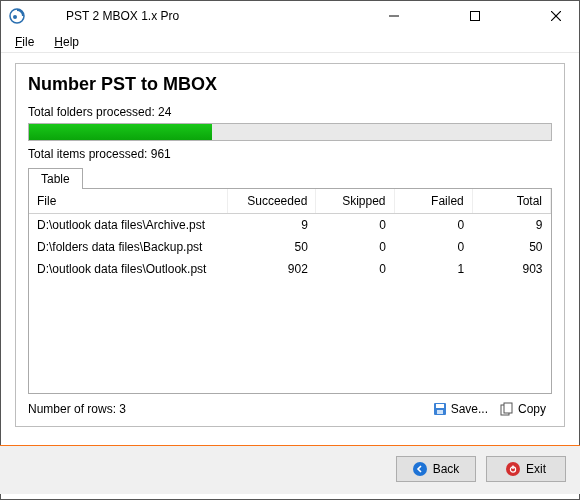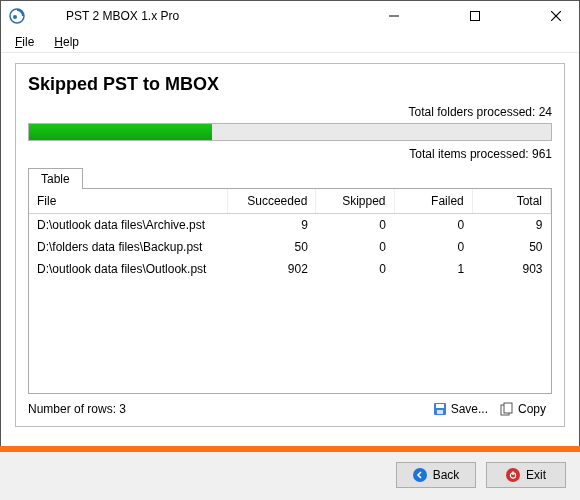--- a/index.html
+++ b/index.html
@@ -50,21 +50,21 @@
   }
   .panel {
     border: 1px solid #bdbdbd;
     padding: 10px 12px 8px 12px;
   }
   .heading {
     font-size: 18px;
     font-weight: 700;
     margin: 0 0 10px 0;
   }
-  .label-line { margin: 4px 0; text-align: right; }
+  .label-line { margin: 4px 0; }
   .progress {
     width: 100%;
     height: 18px;
     border: 1px solid #b5b5b5;
     background: #e9e9e9;
     margin: 4px 0 6px 0;
     position: relative;
   }
   .progress-fill {
     height: 100%;
@@ -135,23 +135,23 @@
     align-items: center;
     gap: 4px;
     padding: 2px 6px;
   }
   .footer {
     display: flex;
     justify-content: flex-end;
     gap: 10px;
     padding: 10px 14px 12px 14px;
     background: #f0f0f0;
-    border-top: 6px solid #f97316;
+    border-top: 1px solid #f97316;
     position: absolute;
-    bottom: 0; left: 0; right: 0;
+    bottom: 6px; left: 0; right: 0;
   }
   .btn {
     min-width: 80px;
     height: 26px;
     border: 1px solid #adadad;
     background: #e1e1e1;
     display: flex;
     align-items: center;
     justify-content: center;
     gap: 6px;
@@ -197,21 +197,21 @@
   </div>
 </div>
 
 <div class="menubar">
   <div class="menu-item"><span class="ul">F</span><span>ile</span></div>
   <div class="menu-item"><span class="ul">H</span><span>elp</span></div>
 </div>
 
 <div class="content">
   <div class="panel">
-    <div class="heading">Skipped PST to MBOX</div>
+    <div class="heading">Number PST to MBOX</div>
 
     <div class="label-line">Total folders processed: 24</div>
     <div class="progress">
       <div class="progress-fill" id="progress-fill" style="width: 35%;"></div>
     </div>
     <div class="label-line">Total items processed: 961</div>
 
     <div class="tabs">
       <div class="tab active">
         <span>Table</span>

